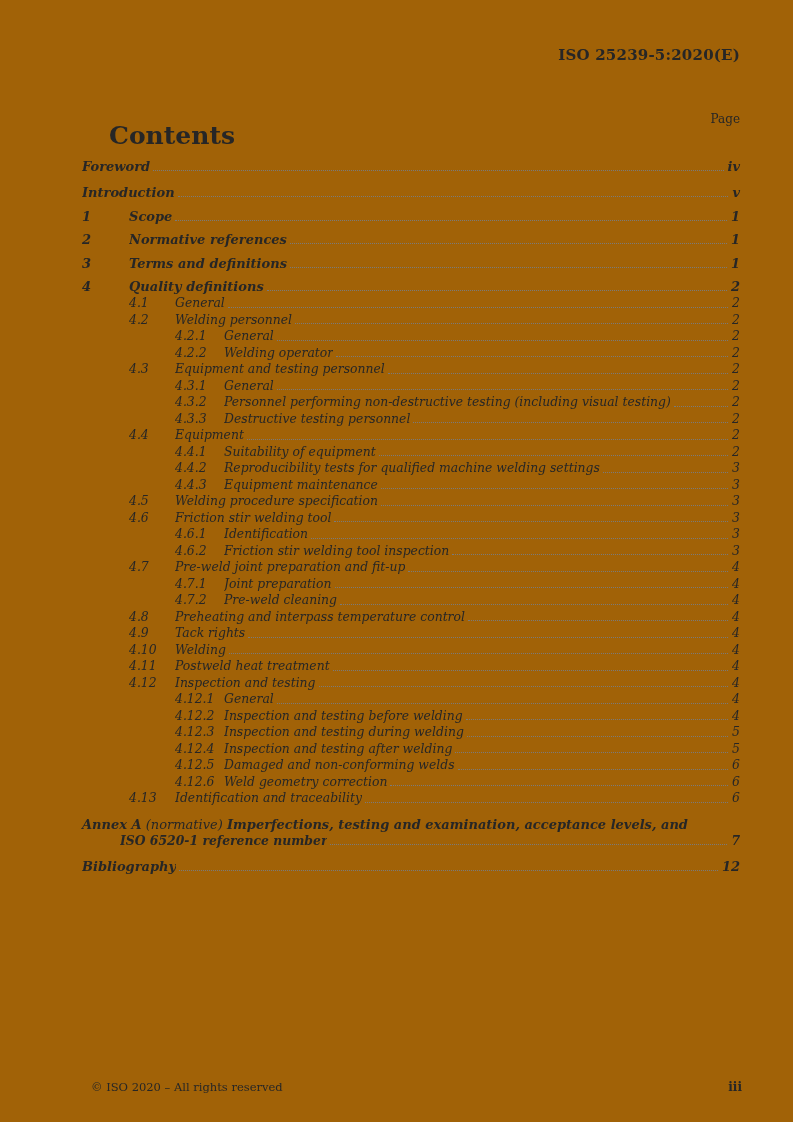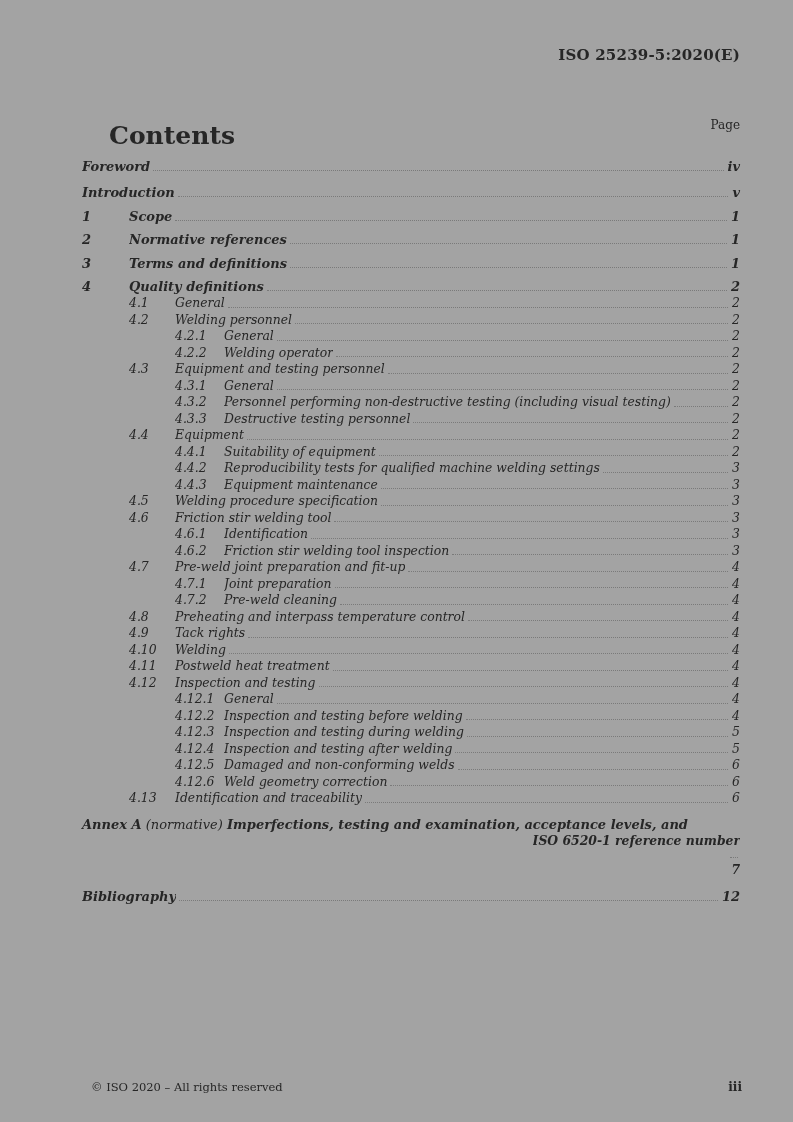--- a/index.html
+++ b/index.html
@@ -1,41 +1,41 @@
 <!DOCTYPE html>
 <html><head>
 <meta charset="utf-8">
 <style>
   html,body { margin:0; padding:0; background:#ffffff; }
   body { width:793px; height:1122px; font-family:"DejaVu Serif", serif; color:#262626; position:relative; overflow:hidden; }
-  .page { position:absolute; inset:0; background:#a3a3a3; }
+  .page { position:absolute; inset:0; background:#a16207; }
 
   .doc-code { position:absolute; top:46px; right:53px; font-weight:bold; font-size:15px; letter-spacing:0.2px; }
 
   .contents-title { position:absolute; top:103px; left:91px; font-size:25px; font-weight:bold; margin:18px; }
-  .page-label { position:absolute; top:118px; right:53px; font-size:12px;text-align:center; }
+  .page-label { position:absolute; top:112px; right:53px; font-size:12px;text-align:center; }
 
   .toc { position:absolute; top:149px; left:82px; right:53px;font-style:italic; }
 
   .row { display:flex; align-items:flex-end; font-size:12.4px; line-height:16.5px; white-space:nowrap; }
   .row .num { flex:0 0 auto; }
   .row .title { flex:0 1 auto; overflow:hidden; }
   .row .pg { flex:0 0 auto; margin-left:2px; }
   .leader { flex:1 1 8px; min-width:8px; border-bottom:1px dotted #7a7a7a; margin:0 2px 4px 3px; }
 
   .major { font-weight:bold; font-size:13px; line-height:17px; margin-top:6.5px; }
   .lv0.major { margin-top:9px; }
   .lv1 .num { width:47px; }
   .lv2 { padding-left:47px; } .lv2 .num { width:46px; }
   .lv3 { padding-left:93px; } .lv3 .num { width:49px; }
 
   .annex { margin-top:9px; font-size:13px; line-height:17px; }
   .annex-l1 { white-space:nowrap; }
   .annex-l1 .b { font-weight:bold; }
-  .annex-l2 { padding-left:38px; font-weight:bold;flex-direction:column; }
+  .annex-l2 { padding-left:38px; font-weight:bold; }
   .annex-l2 .title { font-weight:bold; }
 
   .bib { margin-top:10px; }
 
   .footer { position:absolute; left:91px; right:51px; bottom:28px; display:flex; justify-content:space-between; align-items:baseline; font-size:11.5px;gap:33px; }
   .folio { font-weight:bold; font-size:12px; }
 </style>
 </head>
 <body>
 

